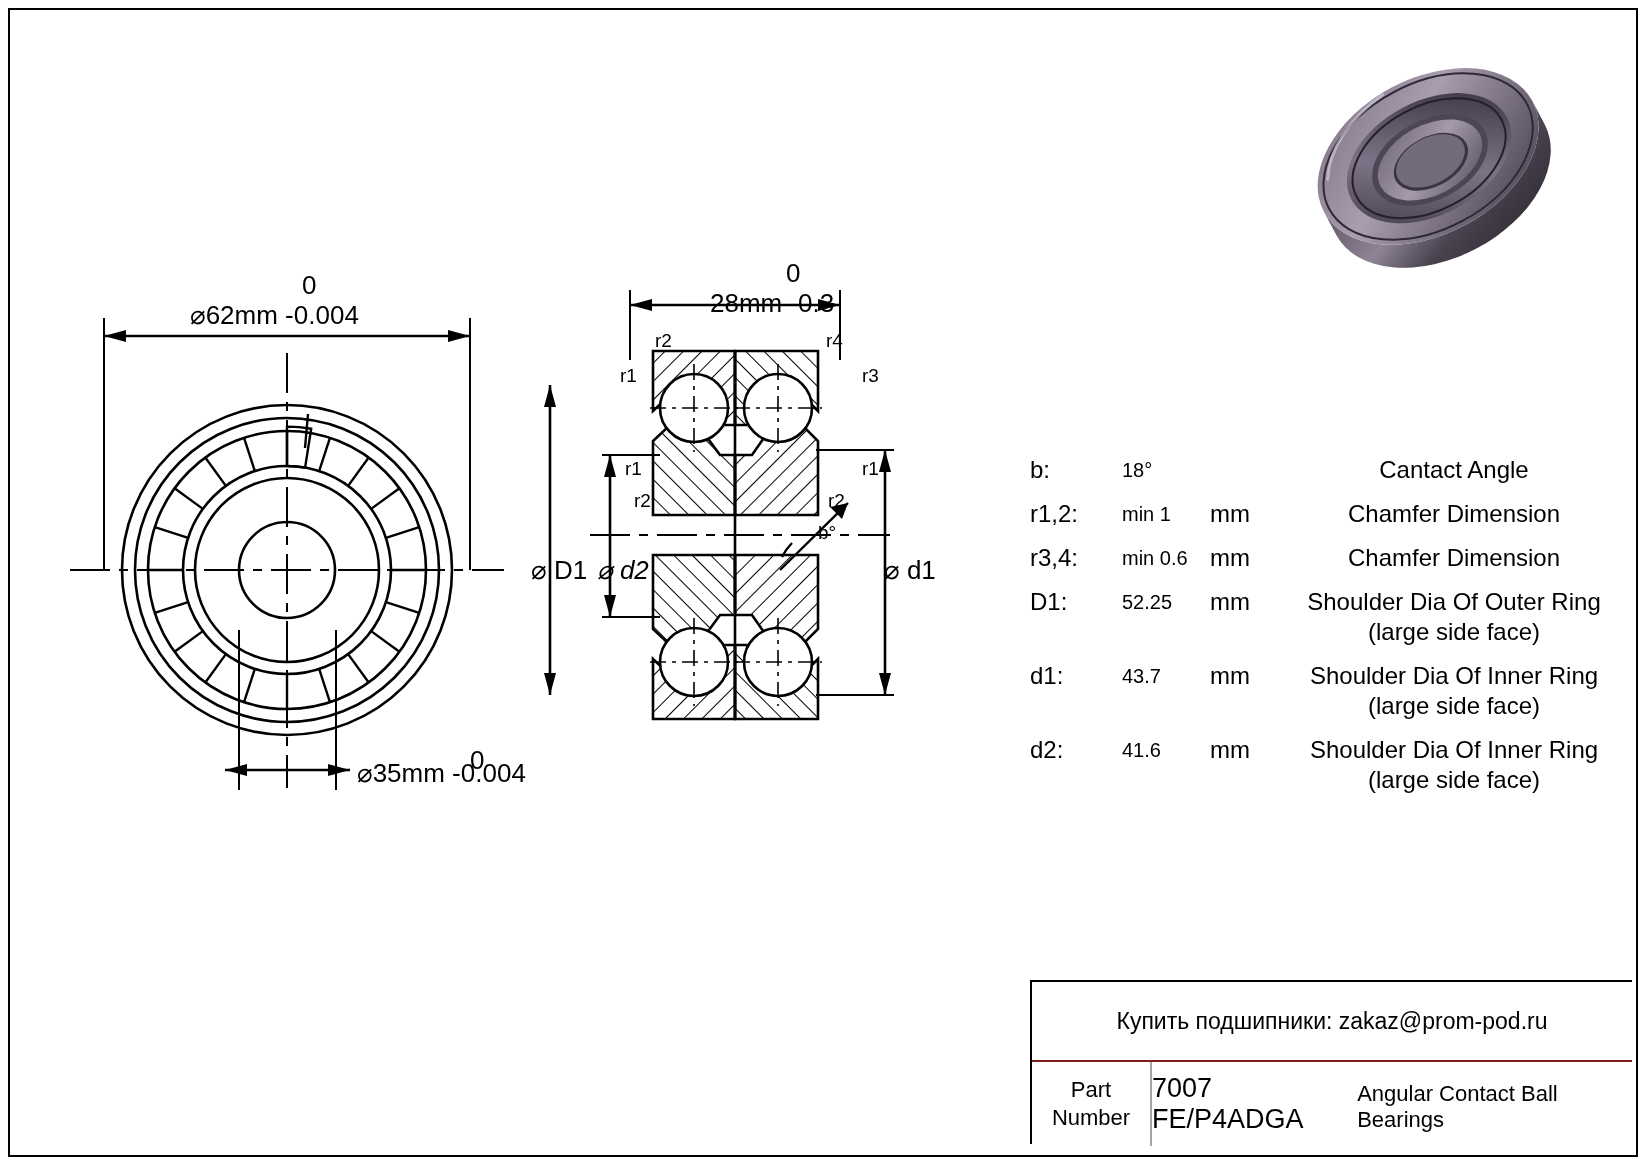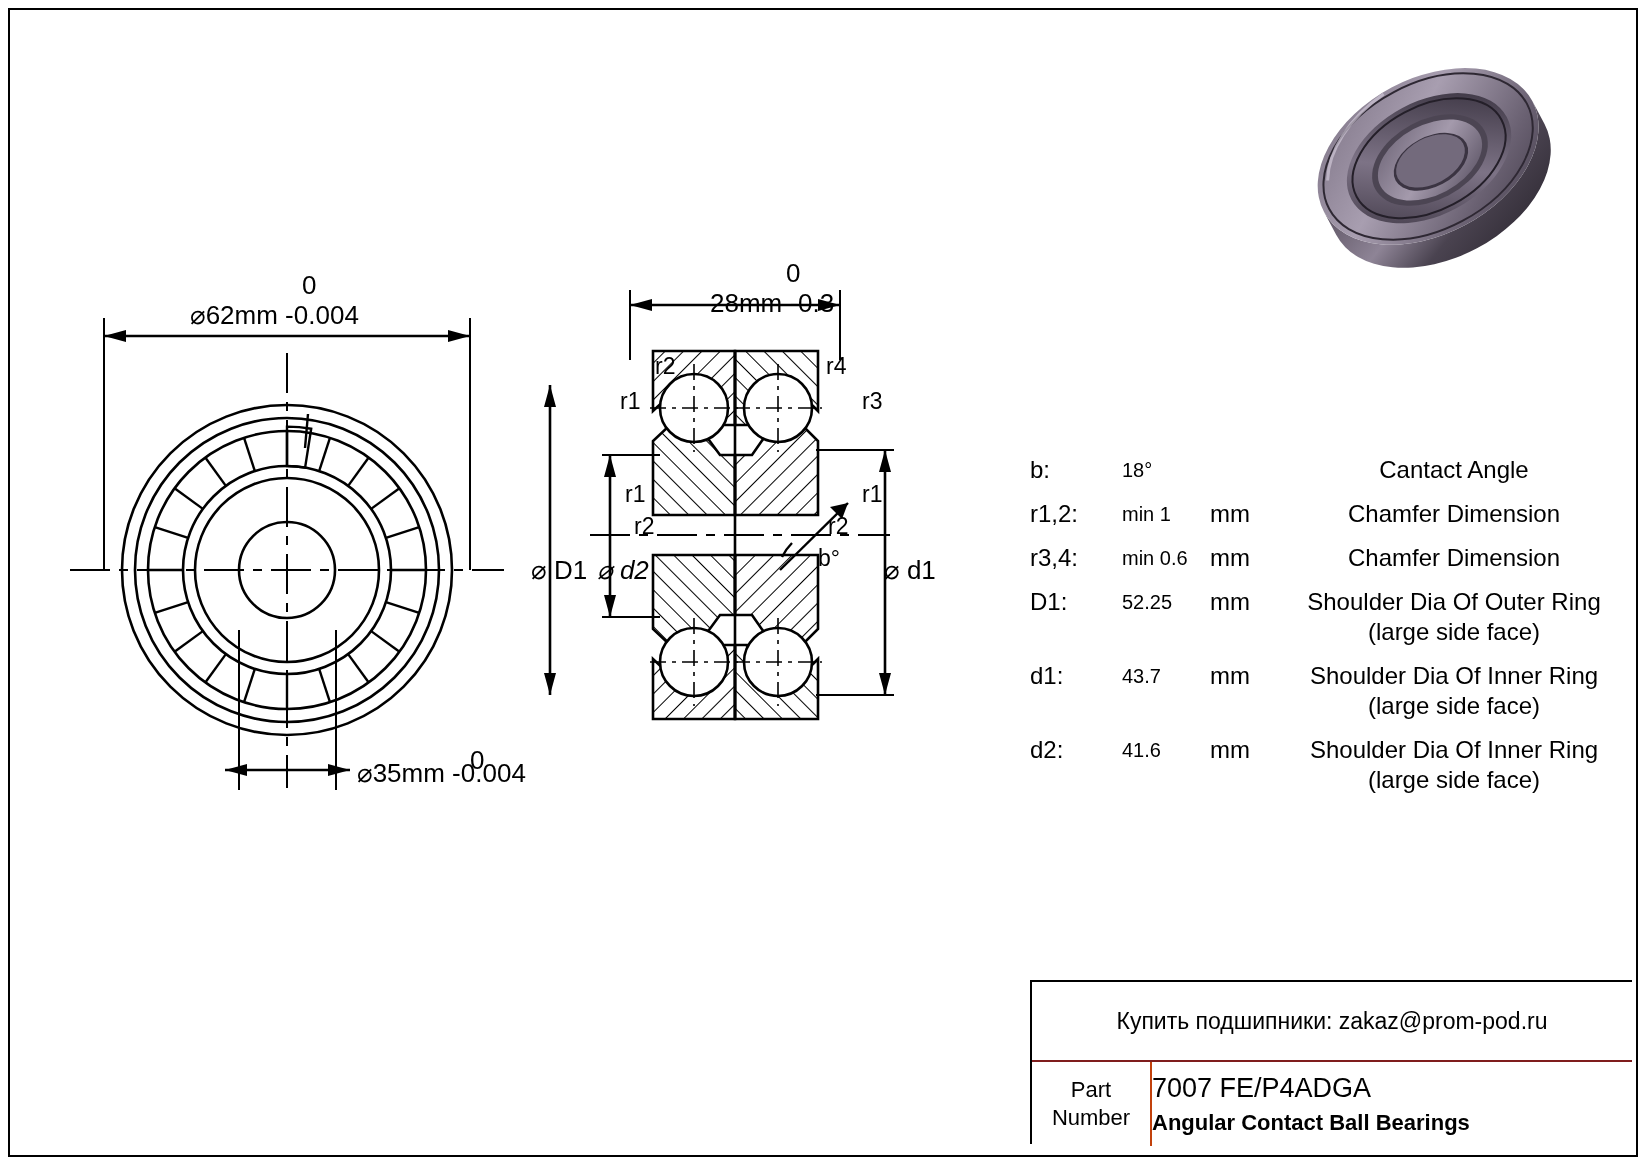--- a/index.html
+++ b/index.html
@@ -11,26 +11,26 @@
   .spec-row{display:flex;align-items:flex-start;margin-bottom:14px;}
   .spec-key{width:92px;font-size:24px;line-height:30px;white-space:nowrap;}
   .spec-val{width:88px;font-size:20px;line-height:30px;text-align:left;white-space:nowrap;}
   .spec-unit{width:68px;font-size:24px;line-height:30px;}
   .spec-desc{font-size:24px;line-height:30px;flex:1;text-align:center;}
   .spec-desc .sub{display:block;font-size:24px;line-height:30px;}
   .titleblock{position:absolute;left:1030px;top:980px;width:602px;height:164px;border-top:2px solid #000;border-left:2px solid #000;box-sizing:border-box;}
   .tb-top{height:78px;display:flex;align-items:center;justify-content:center;border-bottom:2px solid #7f1d1d;}
   .tb-top span{font-size:23px;}
   .tb-bottom{height:84px;display:flex;}
-  .tb-partlabel{width:118px;border-right:2px solid #c2410c;display:flex;flex-direction:column;align-items:center;justify-content:center;font-size:22px;line-height:28px;}
-  .tb-partval{flex:1;display:flex;flex-direction:column;align-items:flex-start;justify-content:center;}
+  .tb-partlabel{width:118px;border-right:2px solid #a3a3a3;display:flex;flex-direction:column;align-items:center;justify-content:center;font-size:22px;line-height:28px;}
+  .tb-partval{flex:1;display:flex;align-items:center;justify-content:center;}
   .tb-partval .pn{font-size:27px;font-weight:400;}
-  .tb-partval .ptype{font-size:22px;margin-top:6px;font-weight:bold;}
+  .tb-partval .ptype{font-size:22px;margin-top:6px;}
   .dim-lbl{position:absolute;font-size:26px;white-space:nowrap;}
-  .dim-small{position:absolute;font-size:23px;white-space:nowrap;margin-top:23px;}
+  .dim-small{position:absolute;font-size:19px;white-space:nowrap;}
 </style>
 </head>
 <body>
 
 <div class="frame"></div>
 
 <div class="abs" style="left:1290px;top:20px;">
 <svg width="280" height="280" viewBox="0 0 280 280">
   <defs>
     <linearGradient id="g_outer" x1="0" y1="0" x2="1" y2="1">

